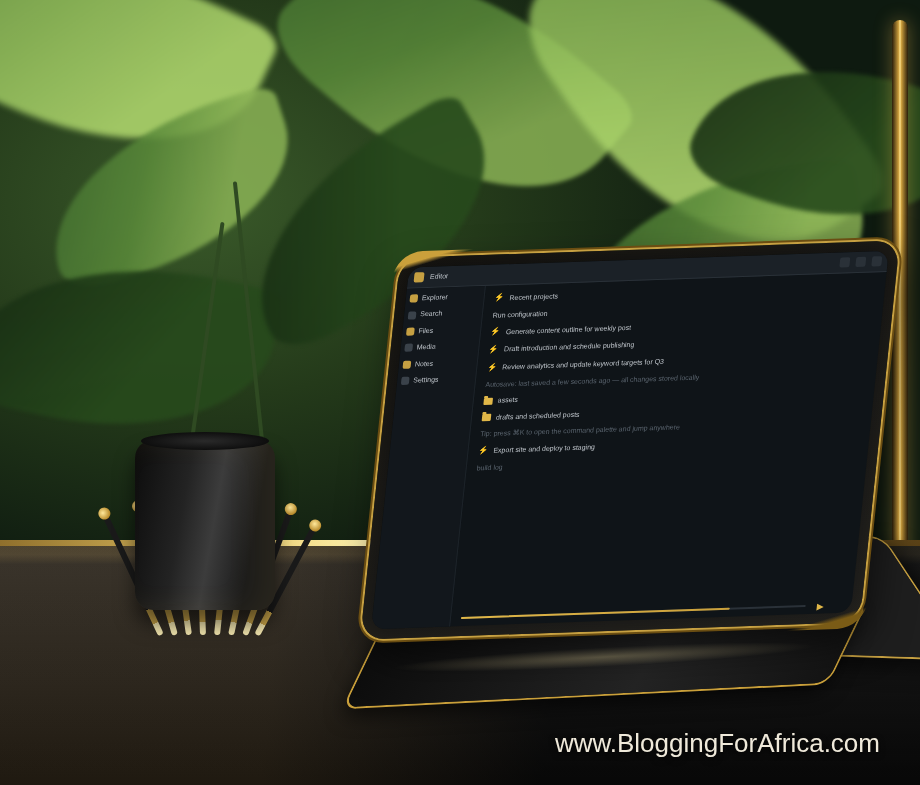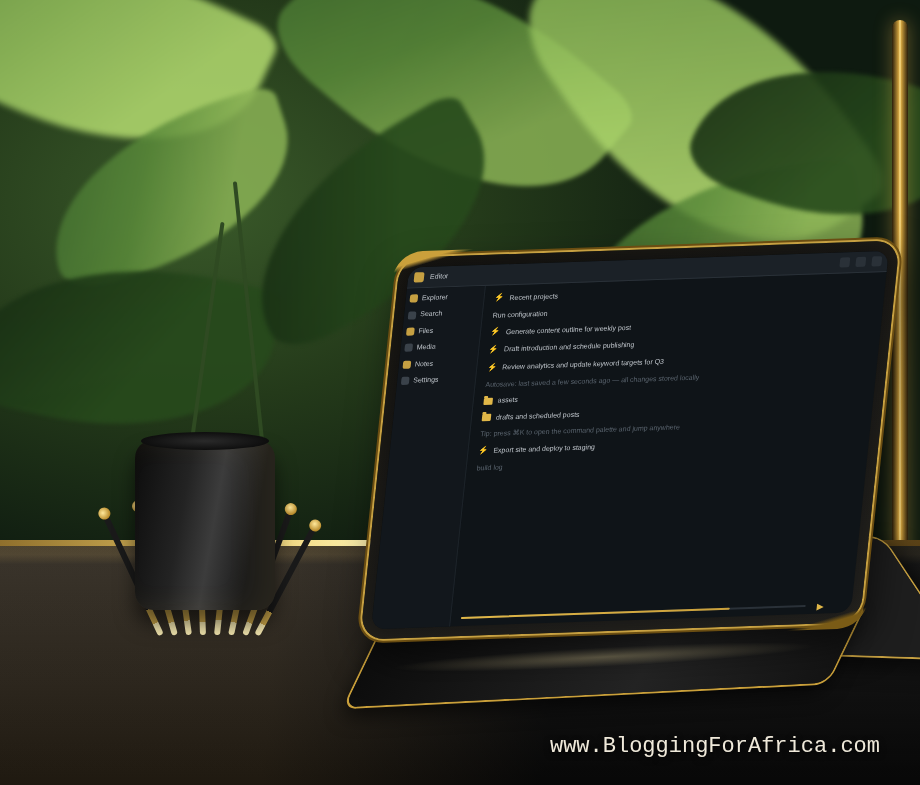--- a/index.html
+++ b/index.html
@@ -78,21 +78,21 @@
 
 
 .folio{position:absolute;left:370px;bottom:90px;width:470px;height:80px;border-radius:12px;
   background:linear-gradient(95deg,#0d0d0d,#242424 60%,#141414);transform:skewX(-28deg) rotate(-3deg);
   box-shadow:0 0 0 2px #caa03b,0 10px 18px rgba(0,0,0,.6)}
 .folio::after{content:"";position:absolute;left:6%;right:6%;top:32px;height:20px;border-radius:50%;
   background:radial-gradient(ellipse at 50% 50%,rgba(255,235,170,.35),transparent 70%)}
 
 
 .watermark{position:absolute;right:40px;bottom:26px;color:#efe9da;
-  font-family:Liberation Mono, monospace;font-size:22px;
+  font-family:Liberation Sans, sans-serif;font-size:26px;
   text-shadow:0 2px 6px rgba(0,0,0,.8)}
 </style>
 </head>
 <body>
 
 <div class="scene">
 
   <div class="leaf bright" style="left:-60px;top:-40px;width:320px;height:180px;transform:rotate(25deg)"></div>
   <div class="leaf" style="left:40px;top:120px;width:260px;height:140px;transform:rotate(-18deg)"></div>
   <div class="leaf dark" style="left:-30px;top:260px;width:300px;height:170px;transform:rotate(12deg)"></div>

